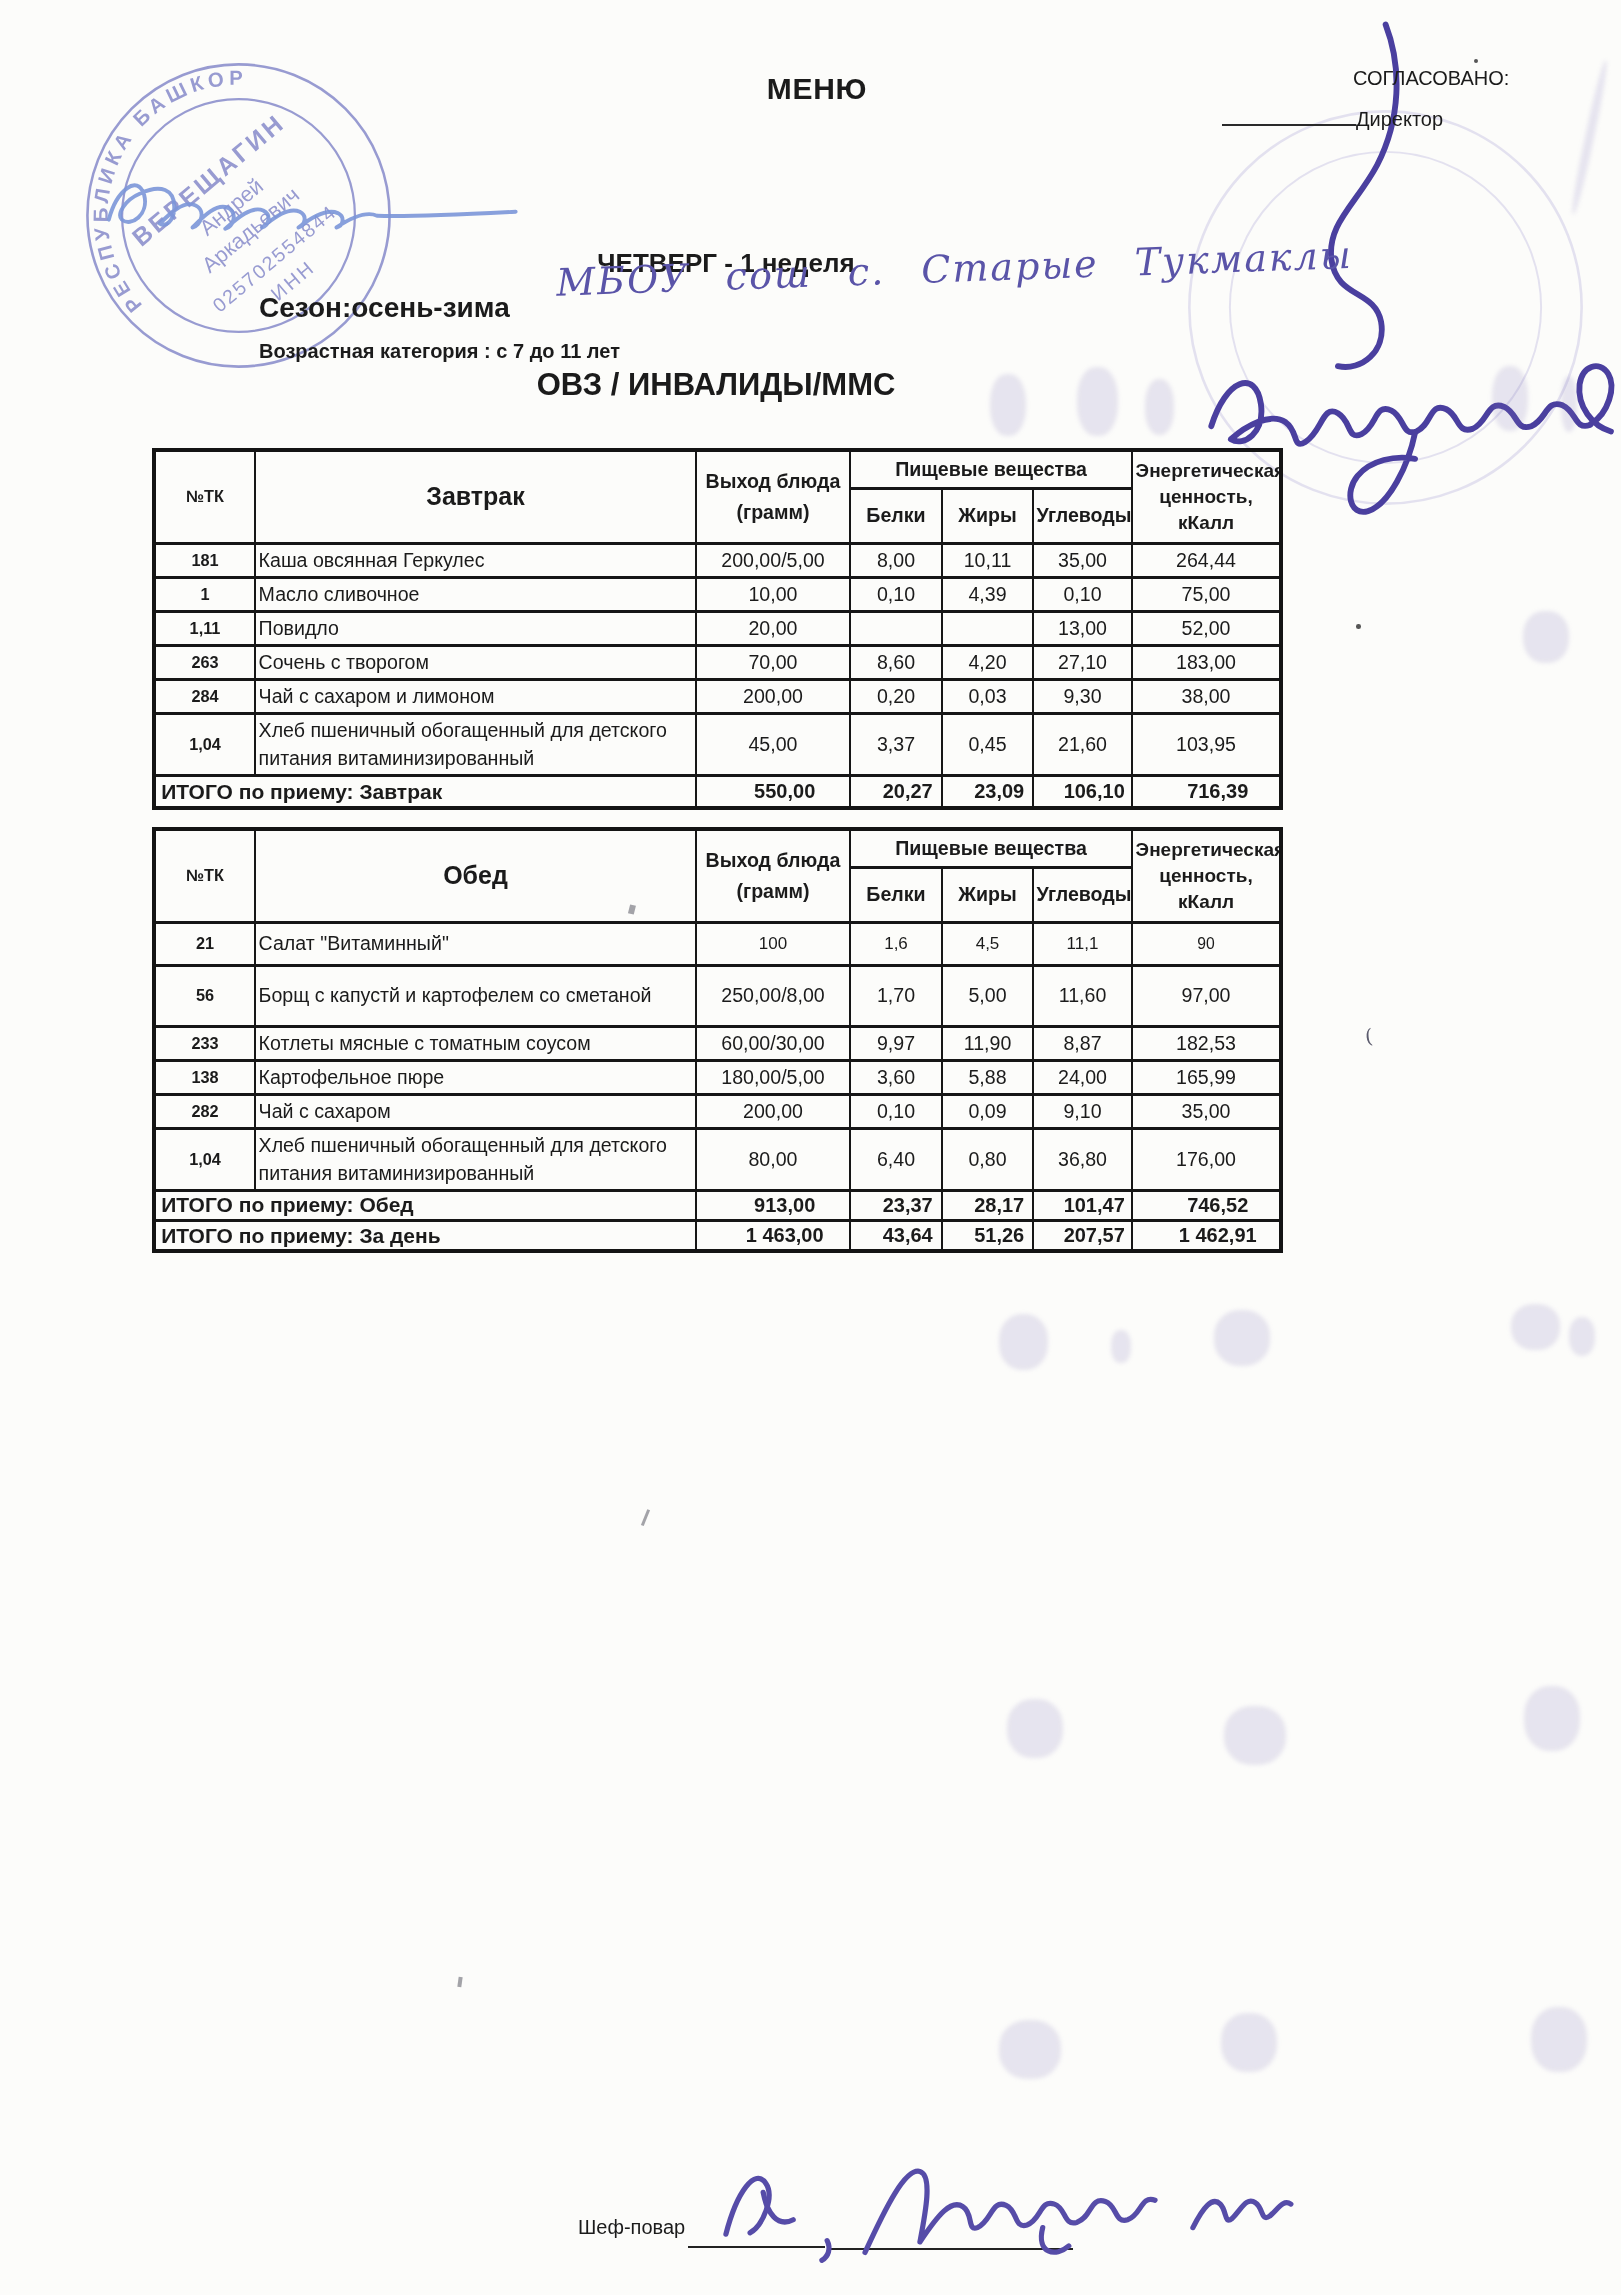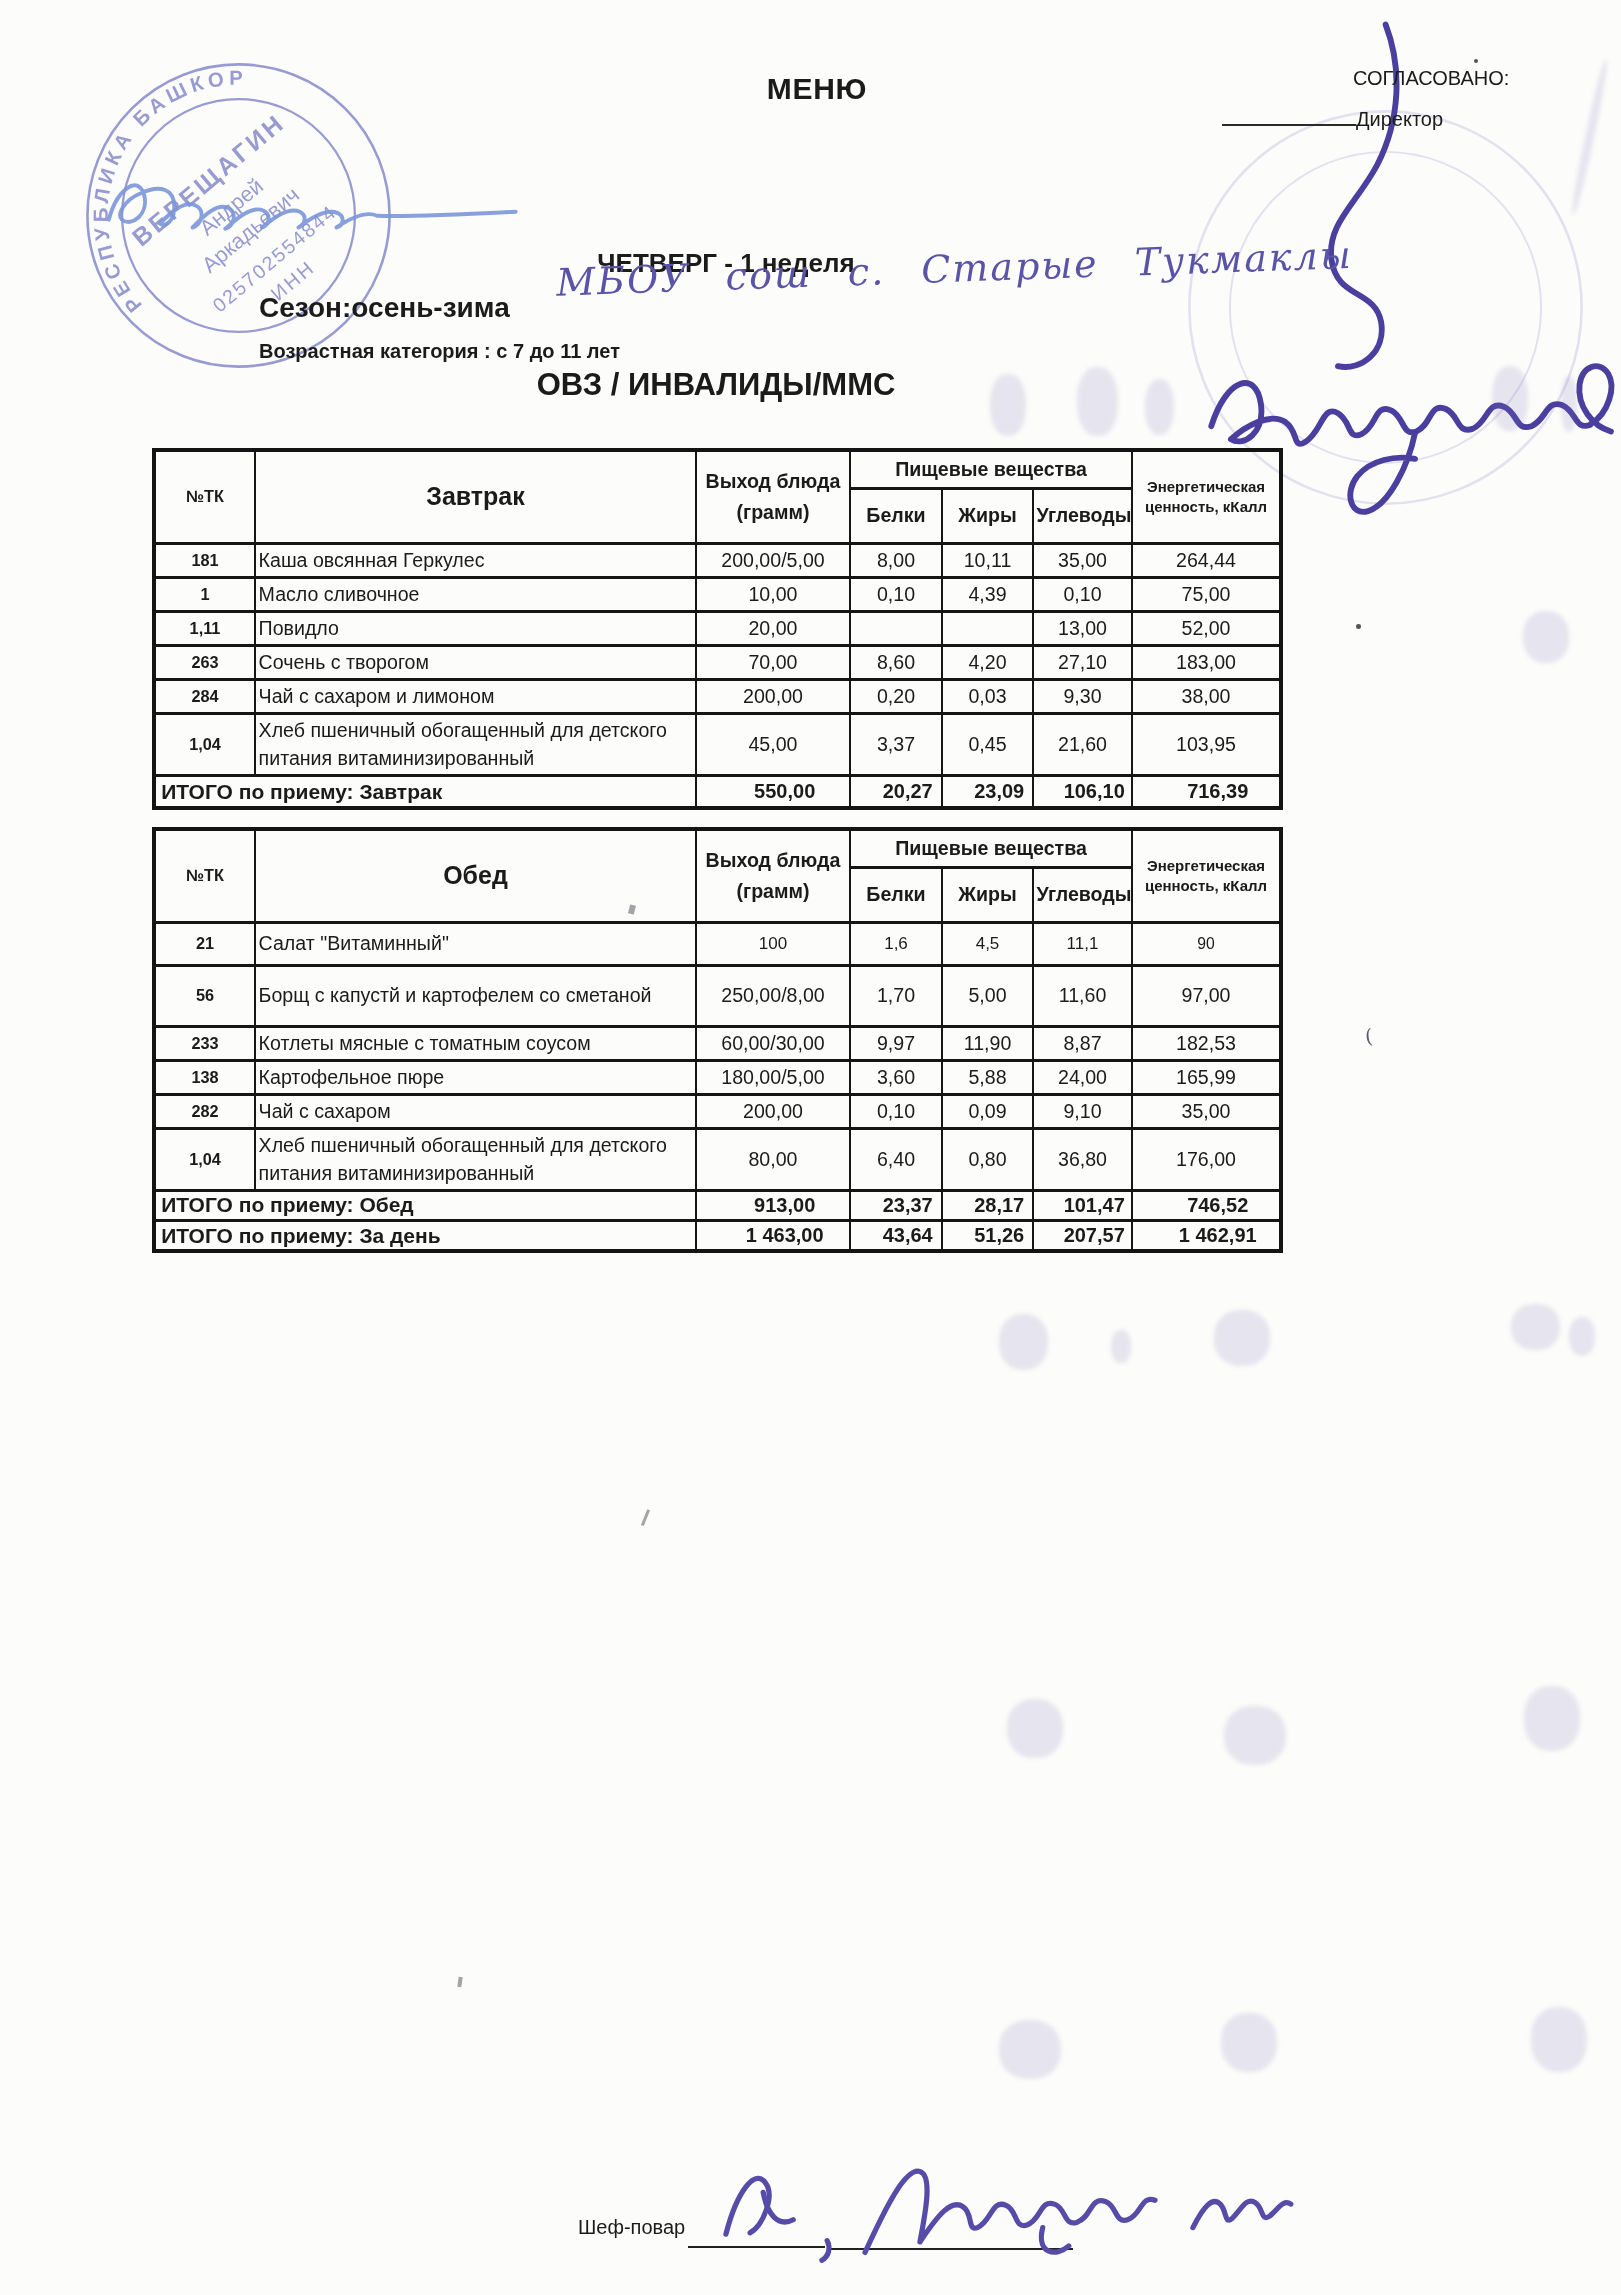--- a/index.html
+++ b/index.html
@@ -37,21 +37,21 @@
     padding:1.3px 2.6px;overflow:hidden;
   }
   table.t1{top:448px;}
   table.t2{top:827px;}
   th{font-weight:bold;text-align:center;vertical-align:middle;}
   .h-tk{font-size:16.3px;}
   .h-meal{font-size:25px;}
   .h-out{font-size:19.6px;line-height:1.55;}
   .h-nutr{font-size:19.6px;}
   .h-sub{font-size:19.6px;}
-  .h-energy{font-size:15px;line-height:1.35;}
+  .h-energy{font-size:19px;line-height:1.35;}
   td.tkcell{text-align:center;font-size:16.3px;font-weight:bold;vertical-align:middle;}
   td.name{text-align:left;font-size:19.6px;padding-left:7.8px;line-height:1.45;vertical-align:middle;}
   td.num{text-align:center;font-size:19.6px;vertical-align:middle;}
   tr.light td.num{font-size:17px;margin-left:44px;}
   tr.light td.energy-small{font-size:15.7px;}
   tr.total td{font-weight:bold;padding-left:26px;}
   tr.total td.label{text-align:left;font-size:21px;padding-left:5.2px;}
   tr.total td.num{font-size:20px;font-weight:bold;}
   
   .chef-label{left:578px;top:2216px;font-size:20px;}

